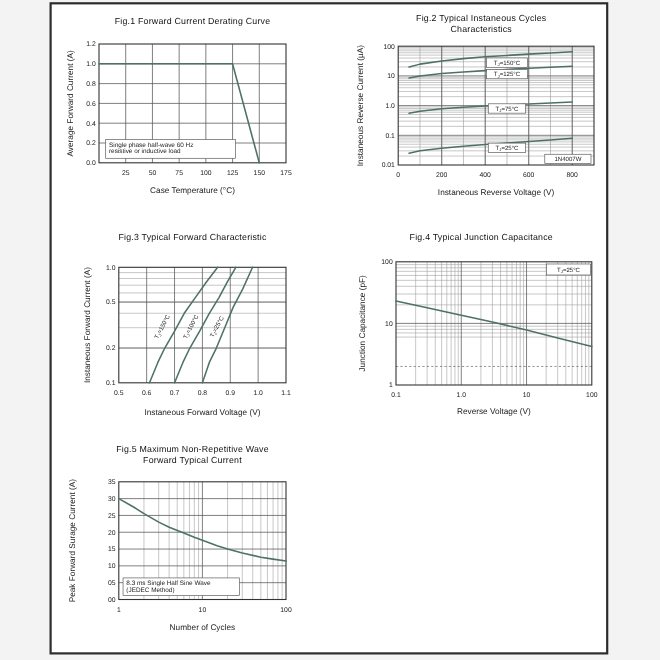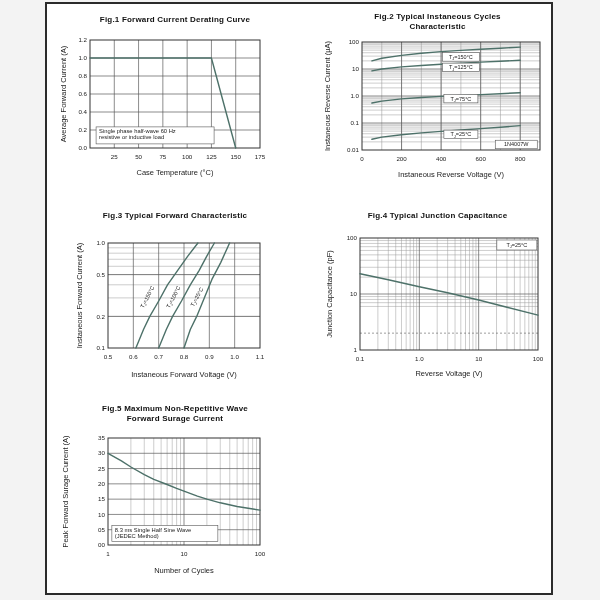--- a/index.html
+++ b/index.html
@@ -1,18 +1,18 @@
 <!DOCTYPE html>
 <html><head>
 <meta charset="utf-8">
 <style>
   html,body{margin:0;padding:0;}
   body{width:600px;height:600px;position:relative;background:#f3f3f3;font-family:"Liberation Sans",sans-serif;}
   .frame{position:absolute;left:45px;top:2px;width:504px;height:589px;border:2px solid #2b2b2b;background:#ffffff;}
-  .fig-title{position:absolute;text-align:center;font-size:8px;font-weight:bold;color:#111;line-height:10px;letter-spacing:0.2px;}
+  .fig-title{position:absolute;text-align:center;font-size:8px;font-weight:normal;color:#111;line-height:10px;letter-spacing:0.2px;}
   #t1{left:50px;top:15px;width:250px;}
   #t2{left:320px;top:12px;width:235px;}
   #t3{left:50px;top:211px;width:250px;}
   #t4{left:320px;top:211px;width:235px;}
   #t5{left:50px;top:404px;width:250px;}
   svg.chart{position:absolute;overflow:visible;}
   svg text{font-family:"Liberation Sans",sans-serif;}
 </style>
 </head>
 <body>
@@ -52,21 +52,21 @@
     <text x="37" y="68.2" font-size="6.2" text-anchor="end" fill="#1c1c1c">0.6</text>
     <text x="37" y="50.199999999999996" font-size="6.2" text-anchor="end" fill="#1c1c1c">0.8</text>
     <text x="37" y="32.199999999999996" font-size="6.2" text-anchor="end" fill="#1c1c1c">1.0</text>
     <text x="37" y="14.2" font-size="6.2" text-anchor="end" fill="#1c1c1c">1.2</text>
     <text x="125" y="147" font-size="7.5" text-anchor="middle" fill="#1c1c1c">Case Temperature (°C)</text>
     <text x="0" y="0" font-size="7.5" text-anchor="middle" fill="#1c1c1c" transform="translate(16,66) rotate(-90)">Average Forward Current (A)</text>
   </svg>
 
 <div class="fig-title" id="t2">
   <span>Fig.2  Typical Instaneous Cycles</span><br>
-  <span>Characteristic</span>
+  <span>Characteristics</span>
 </div>
 <svg class="chart" width="235" height="150" viewBox="0 0 235 150" style="left: 320px; top: 38px;">
     <line x1="42" y1="103.8721901170725" x2="220" y2="103.8721901170725" stroke="#9a9a9a" stroke-width="0.5"></line>
     <line x1="42" y1="99.11772612256911" x2="220" y2="99.11772612256911" stroke="#9a9a9a" stroke-width="0.5"></line>
     <line x1="42" y1="95.74438023414501" x2="220" y2="95.74438023414501" stroke="#9a9a9a" stroke-width="0.5"></line>
     <line x1="42" y1="93.1278098829275" x2="220" y2="93.1278098829275" stroke="#9a9a9a" stroke-width="0.5"></line>
     <line x1="42" y1="90.98991623964162" x2="220" y2="90.98991623964162" stroke="#9a9a9a" stroke-width="0.5"></line>
     <line x1="42" y1="89.18235291961506" x2="220" y2="89.18235291961506" stroke="#9a9a9a" stroke-width="0.5"></line>
     <line x1="42" y1="87.61657035121752" x2="220" y2="87.61657035121752" stroke="#9a9a9a" stroke-width="0.5"></line>
     <line x1="42" y1="86.23545224513823" x2="220" y2="86.23545224513823" stroke="#9a9a9a" stroke-width="0.5"></line>
@@ -233,21 +233,21 @@
     <text x="218" y="135" font-size="6.2" text-anchor="middle" fill="#1c1c1c">100</text>
     <text x="37" y="14.2" font-size="6.2" text-anchor="end" fill="#1c1c1c">100</text>
     <text x="37" y="70.2" font-size="6.2" text-anchor="end" fill="#1c1c1c">10</text>
     <text x="37" y="126.2" font-size="6.2" text-anchor="end" fill="#1c1c1c">1</text>
     <text x="129" y="150" font-size="7.5" text-anchor="middle" fill="#1c1c1c">Reverse  Voltage (V)</text>
     <text x="0" y="0" font-size="7.5" text-anchor="middle" fill="#1c1c1c" transform="translate(12,68) rotate(-90)">Junction Capacitance (pF)</text>
   </svg>
 
 <div class="fig-title" id="t5">
   <span>Fig.5  Maximum Non-Repetitive Wave</span><br>
-  <span>Forward Surage Current</span>
+  <span>Forward Typical Current</span>
 </div>
 <svg class="chart" width="250" height="162" viewBox="0 0 250 162" style="left: 50px; top: 430px;">
     <line x1="80.87827967046258" y1="8" x2="80.87827967046258" y2="115" stroke="#9a9a9a" stroke-width="0.5"></line>
     <line x1="94.26121535869434" y1="8" x2="94.26121535869434" y2="115" stroke="#9a9a9a" stroke-width="0.5"></line>
     <line x1="103.75655934092515" y1="8" x2="103.75655934092515" y2="115" stroke="#9a9a9a" stroke-width="0.5"></line>
     <line x1="111.12172032953742" y1="8" x2="111.12172032953742" y2="115" stroke="#9a9a9a" stroke-width="0.5"></line>
     <line x1="117.13949502915692" y1="8" x2="117.13949502915692" y2="115" stroke="#9a9a9a" stroke-width="0.5"></line>
     <line x1="122.22745104108351" y1="8" x2="122.22745104108351" y2="115" stroke="#9a9a9a" stroke-width="0.5"></line>
     <line x1="126.63483901138771" y1="8" x2="126.63483901138771" y2="115" stroke="#9a9a9a" stroke-width="0.5"></line>
     <line x1="130.5224307173887" y1="8" x2="130.5224307173887" y2="115" stroke="#9a9a9a" stroke-width="0.5"></line>

